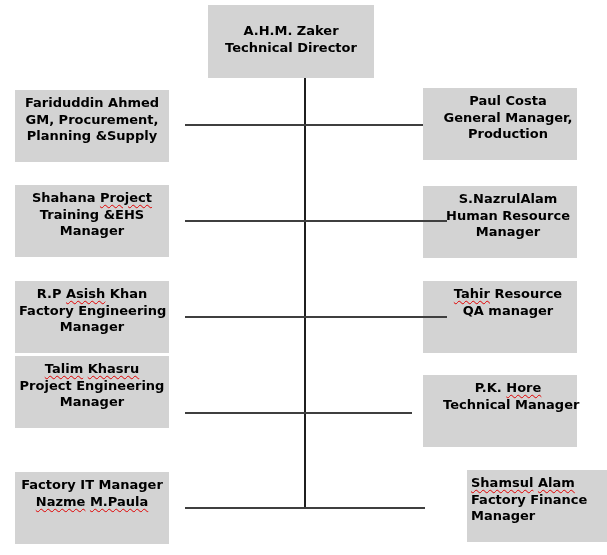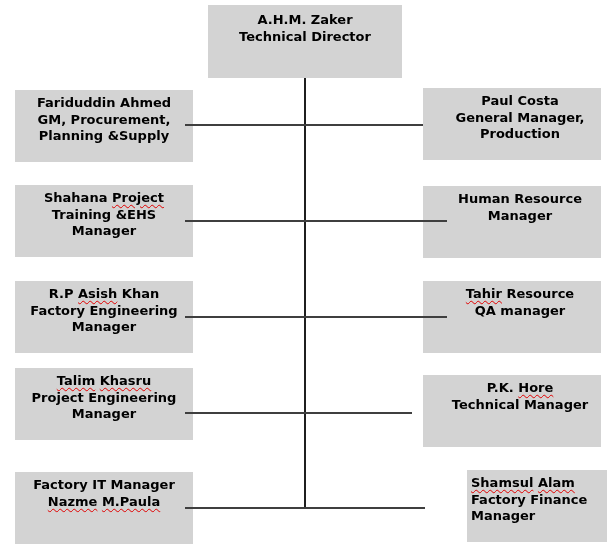--- a/index.html
+++ b/index.html
@@ -7,25 +7,25 @@
     --squiggle:#e00000; --text:#000000; --background:#ffffff;
   }
   html,body{margin:0;padding:0;background:var(--background);}
   .canvas{
     position:relative;width:607px;height:555px;overflow:hidden;
     background:var(--background);
     font-family:"DejaVu Sans","Liberation Sans",sans-serif;
   }
   .box{
     position:absolute;background:var(--box-fill);box-sizing:border-box;
-    width:178px;height:72px;padding:5px 4px 0 4px;
+    width:154px;height:72px;padding:5px 4px 0 4px;
     text-align:center;font-weight:bold;font-size:13px;line-height:16.5px;
     color:var(--text);
   }
-  .box.root{left:208px;top:5px;width:194px;height:73px;padding-top:7px;}
+  .box.root{left:208px;top:5px;width:166px;height:73px;padding-top:18px;}
   .box.left-col{left:15px;}
   .box.right-col{left:423px;padding-left:20px;}
   .box.align-left{text-align:left;padding-left:4px;margin-left:44px;}
   .line{white-space:nowrap;}
   .sq{
     text-decoration-line:underline;
     text-decoration-style:wavy;
     text-decoration-color:var(--squiggle);
     text-decoration-thickness:1px;
     text-underline-offset:2px;
@@ -54,38 +54,39 @@
     <div class="line">Training &amp;EHS</div>
     <div class="line">Manager</div>
   </div>
 
   <div class="box left-col" style="top:281px">
     <div class="line name"><span>R.P </span><span class="sq">Asish</span><span> Khan</span></div>
     <div class="line">Factory Engineering</div>
     <div class="line">Manager</div>
   </div>
 
-  <div class="box left-col" style="top:368px">
+  <div class="box left-col" style="top:356px">
     <div class="line name"><span class="sq">Talim</span><span> </span><span class="sq">Khasru</span></div>
     <div class="line">Project Engineering</div>
     <div class="line">Manager</div>
   </div>
 
   <div class="box left-col" style="top:472px">
     <div class="line">Factory IT Manager</div>
     <div class="line name"><span class="sq">Nazme</span><span> </span><span class="sq">M.Paula</span></div>
   </div>
 
   <div class="box right-col" style="top:88px">
     <div class="line name"><span>Paul Costa</span></div>
     <div class="line">General Manager,</div>
     <div class="line">Production</div>
   </div>
 
   <div class="box right-col" style="top:186px">
+    <div class="line name"><span>S.NazrulAlam</span></div>
     <div class="line">Human Resource</div>
     <div class="line">Manager</div>
   </div>
 
   <div class="box right-col" style="top:281px">
     <div class="line name"><span class="sq">Tahir</span><span> Resource</span></div>
     <div class="line">QA manager</div>
   </div>
 
   <div class="box right-col" style="top:375px">

